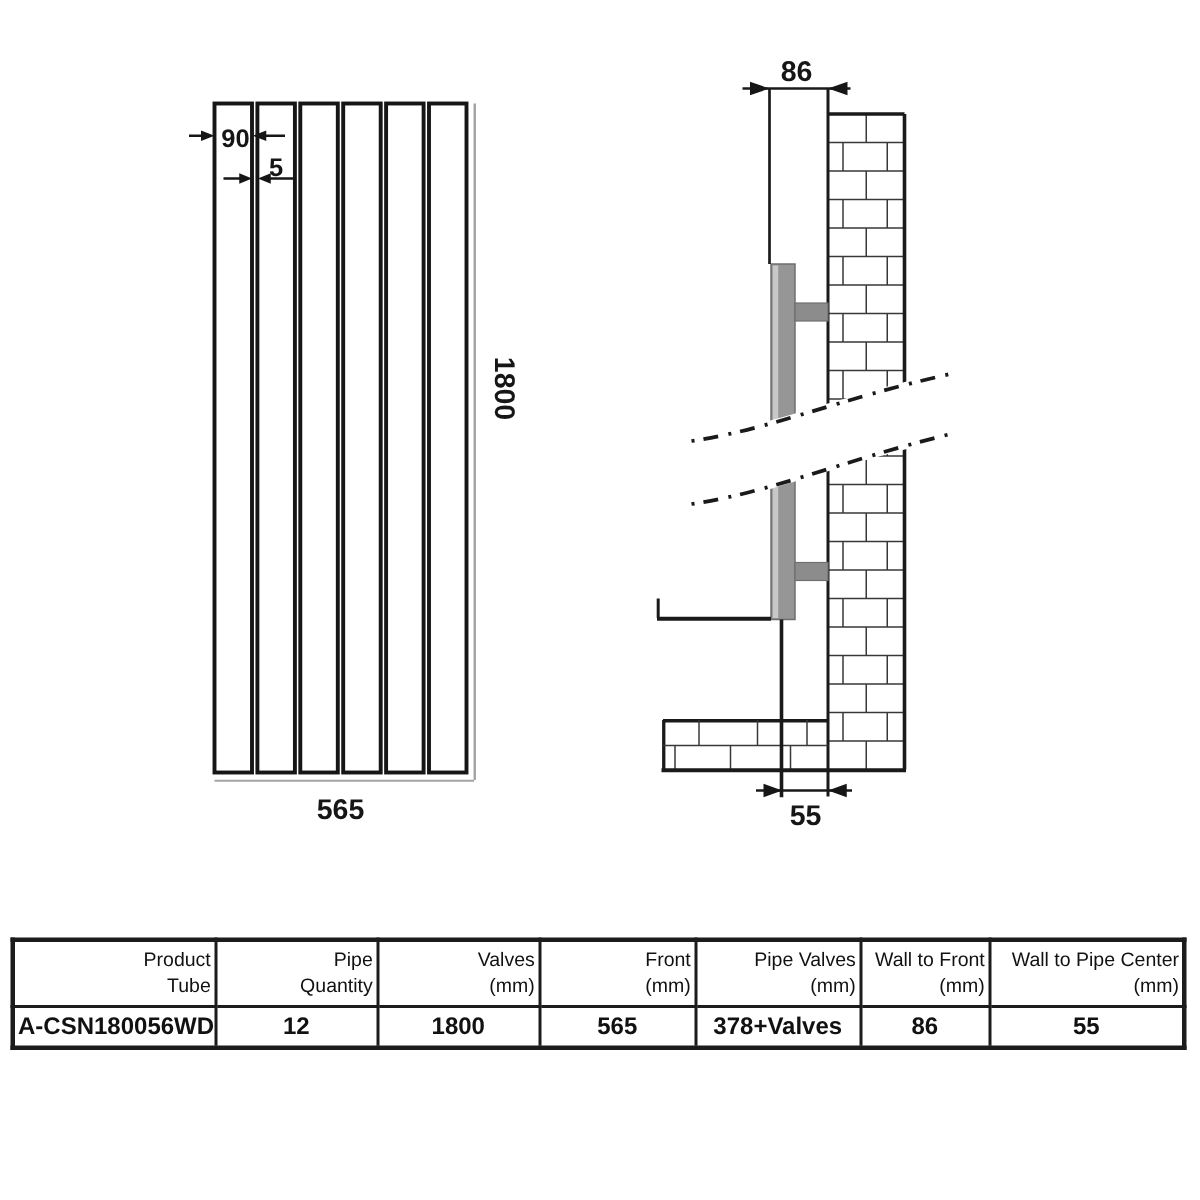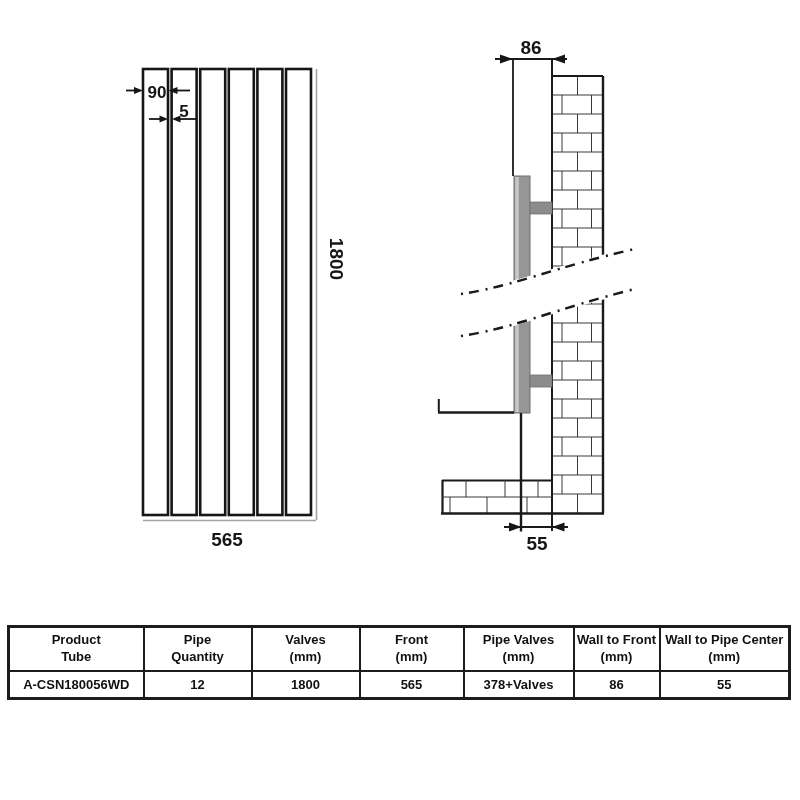--- a/index.html
+++ b/index.html
@@ -32,26 +32,27 @@
   table.spec th, table.spec td {
     border: 2px solid #1c1c1c;
     text-align: center;
     vertical-align: middle;
     padding: 1px 2px;
     color: #111;
     overflow: hidden;
   }
   table.spec { border: 3px solid #1c1c1c; }
   table.spec th {
-    font-size: 13px; font-weight: bold; line-height: 1.3;
+    font-size: 13px; font-weight: normal; line-height: 1.3;
     height: 40px;
+    text-align: right;
   }
   table.spec th span { display: block; white-space: nowrap; }
   table.spec td {
-    font-size: 13px; font-weight: bold;
+    font-size: 16px; font-weight: bold;
     height: 23px; white-space: nowrap; margin-top: 16px;
   }
 </style>
 </head>
 <body>
 
 <div class="sheet">
 
   <svg class="front-view" width="245" height="520" viewBox="110 50 245 520">
 

